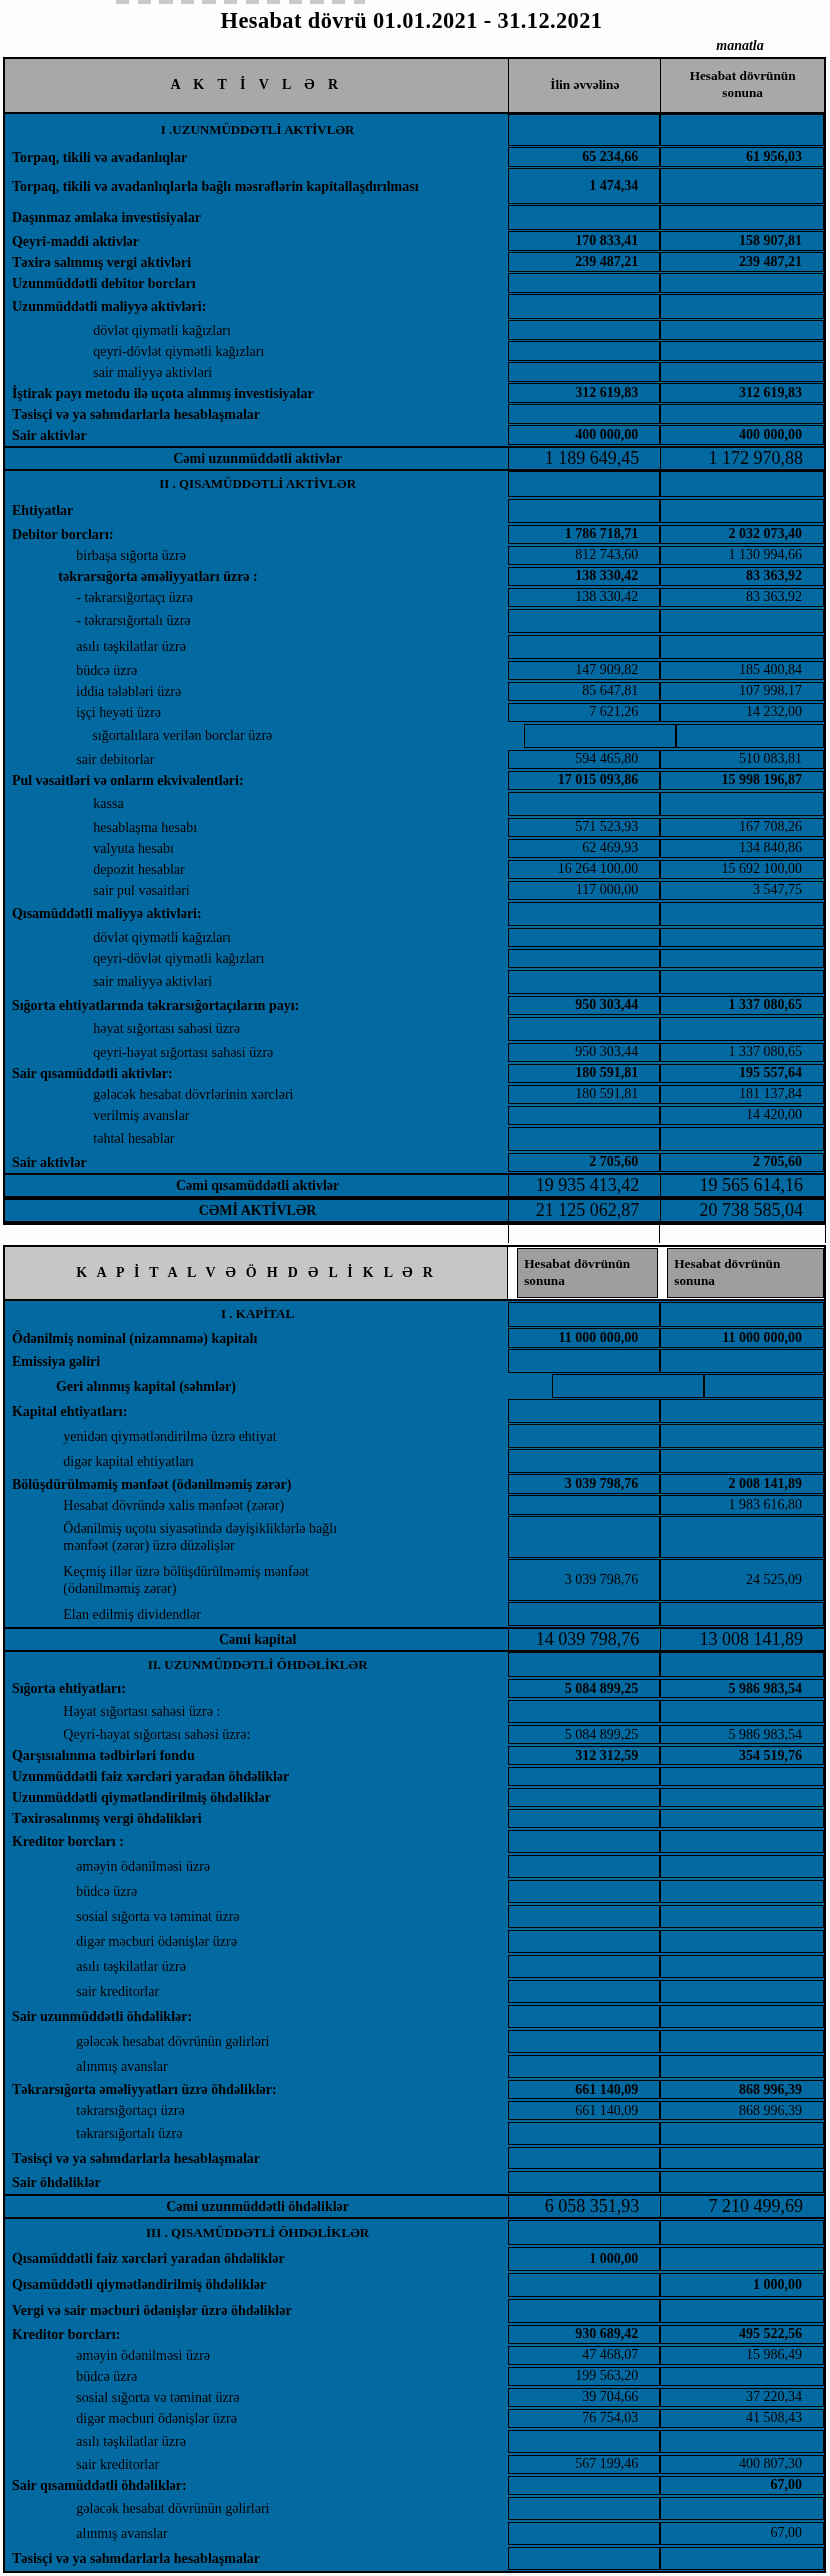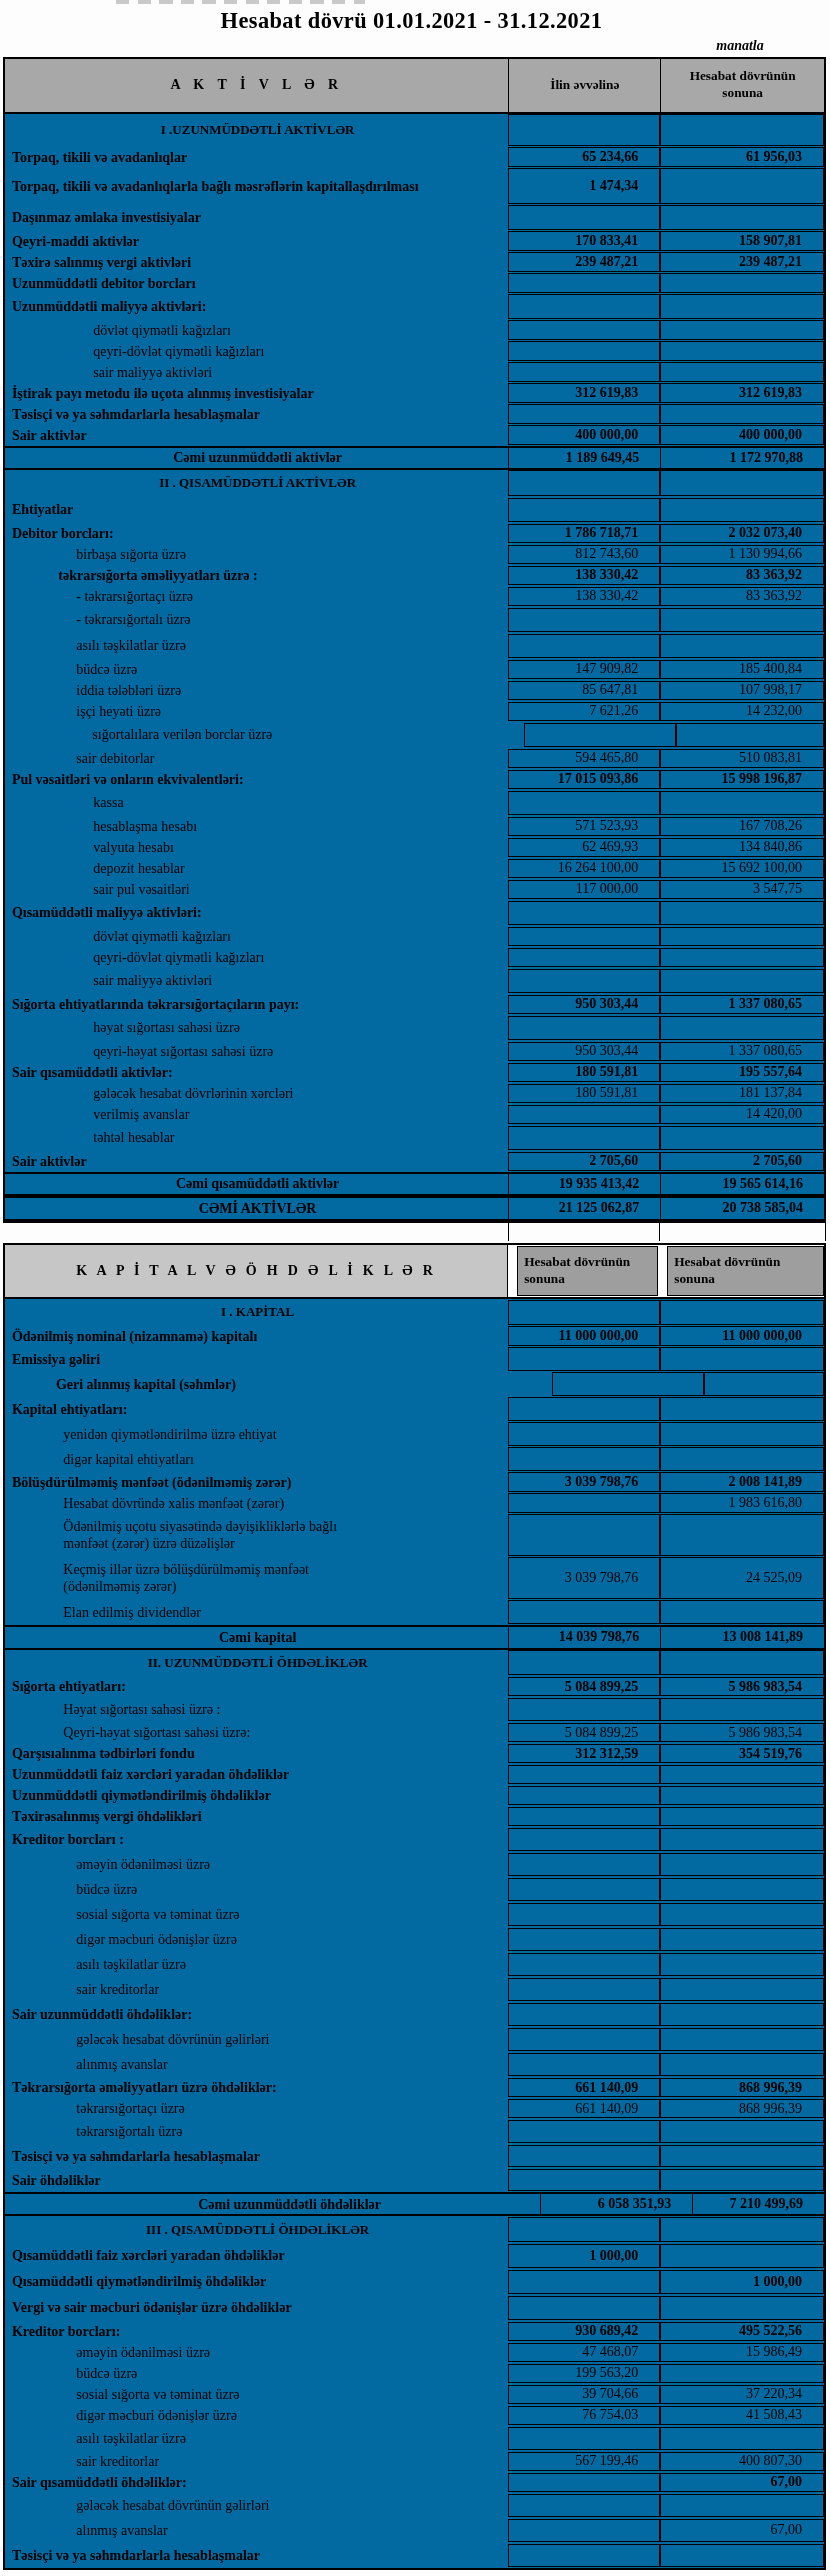--- a/index.html
+++ b/index.html
@@ -68,21 +68,21 @@
   .t-sub2b .lbl { padding-left:53px; font-weight:bold; }
   .t-sub2b .box { font-weight:bold; }
   .t-sub3 .lbl { padding-left:88px; }
   .t-tot, .t-totc, .t-grand {
     border-top:2.5px solid #000; border-bottom:2.5px solid #000; font-weight:bold;
   }
   .t-tot .lbl, .t-totc .lbl, .t-grand .lbl { text-align:center; }
   .t-tot .lbl, .t-totc .lbl { }
   .t-tot .tcell, .t-totc .tcell, .t-grand .tcell {
     border-left:1.7px solid #000; display:flex; align-items:center; justify-content:flex-end;
-    font-size:14px; font-weight:bold; padding-right:21px; box-sizing:border-box;
+    font-size:18px; font-weight:normal; padding-right:21px; box-sizing:border-box;
   }
   .t-tot .cwrap1 .tcell, .t-totc .cwrap1 .tcell, .t-grand .cwrap1 .tcell { flex:1; }
   .t-tot .cwrap2 .tcell, .t-totc .cwrap2 .tcell, .t-grand .cwrap2 .tcell { flex:1; }
   
   .tbl-gap { display:flex; height:18.3px; margin:0 5px 0 3.3px; }
   .gap-lbl { flex:0 0 505px; }
   .gap-c1 { flex:0 0 152px; border-left:1.7px solid #000; border-right:1.7px solid #000; box-sizing:border-box; }
   .gap-c2 { flex:1; border-right:1.7px solid #000; box-sizing:border-box; }
 </style>
 </head>
@@ -871,21 +871,21 @@
         </div>
         <div class="row t-item b" style="min-height: 24px;">
           <div class="lbl">Sair öhdəliklər</div>
           <div class="cwrap1">
             <div class="box"></div>
           </div>
           <div class="cwrap2">
             <div class="box"></div>
           </div>
         </div>
-        <div class="row t-tot b" style="min-height: 24px; padding-left: 32px;">
+        <div class="row t-tot b" style="min-height: 24px;">
           <div class="lbl">Cəmi uzunmüddətli öhdəliklər</div>
           <div class="cwrap1">
             <div class="tcell">6 058 351,93</div>
           </div>
           <div class="cwrap2">
             <div class="tcell">7 210 499,69</div>
           </div>
         </div>
         <div class="row t-sec b" style="min-height: 26.6px;">
           <div class="lbl">III . QISAMÜDDƏTLİ ÖHDƏLİKLƏR</div>

